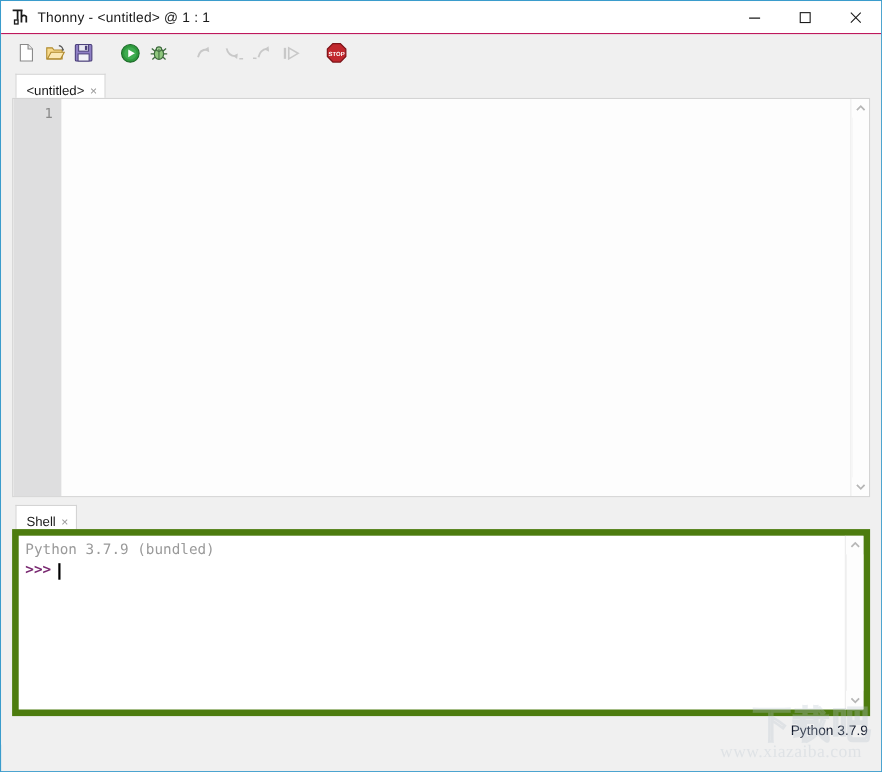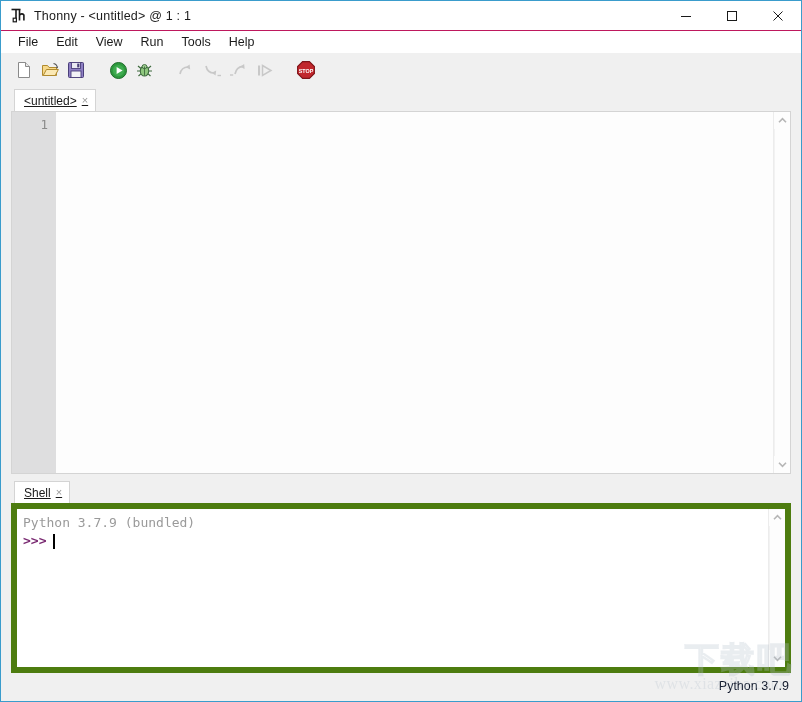--- a/index.html
+++ b/index.html
@@ -96,31 +96,30 @@
     padding: 0 10px;
   }
   .tabstrip {
     display: flex;
     align-items: flex-end;
     height: 24px;
     padding-left: 3px;
   }
   .tab {
     display: flex;
-    align-items: center;
+    align-items: flex-end;
     height: 22px;
     padding: 0 6px 0 9px;
     background: #ffffff;
     border: 1px solid #d4d4d4;
     border-bottom: none;
     font-size: 12px;
     color: #1a1a1a;
     cursor: default;
     gap: 4px;
-    text-decoration: underline;
   }
   .tab-close {
     font-size: 11px;
     color: #9a9a9a;
     line-height: 1;
     padding: 0 1px;
     cursor: default;
   }
 
   .editor-frame {
@@ -281,28 +280,20 @@
         </svg>
       </div>
       <div class="win-btn close">
         <svg width="12" height="12" viewBox="0 0 12 12">
           <path d="M1.5 1.5 L10.5 10.5 M10.5 1.5 L1.5 10.5" stroke="#1a1a1a" stroke-width="1" fill="none"></path>
         </svg>
       </div>
     </div>
   </div>
 
-  <div class="menubar">
-    <div class="menu-item">File</div>
-    <div class="menu-item">Edit</div>
-    <div class="menu-item">View</div>
-    <div class="menu-item">Run</div>
-    <div class="menu-item">Tools</div>
-    <div class="menu-item">Help</div>
-  </div>
 
   <div class="toolbar">
 
     <div class="tb-btn">
       <svg width="18" height="18" viewBox="0 0 18 18">
         <path d="M3.5 1.5 h7 l4 4 v11 h-11 z" fill="#ffffff" stroke="#8a8a8a" stroke-width="1"></path>
         <path d="M10.5 1.5 v4 h4" fill="#e8e8e8" stroke="#8a8a8a" stroke-width="1"></path>
       </svg>
     </div>
 

